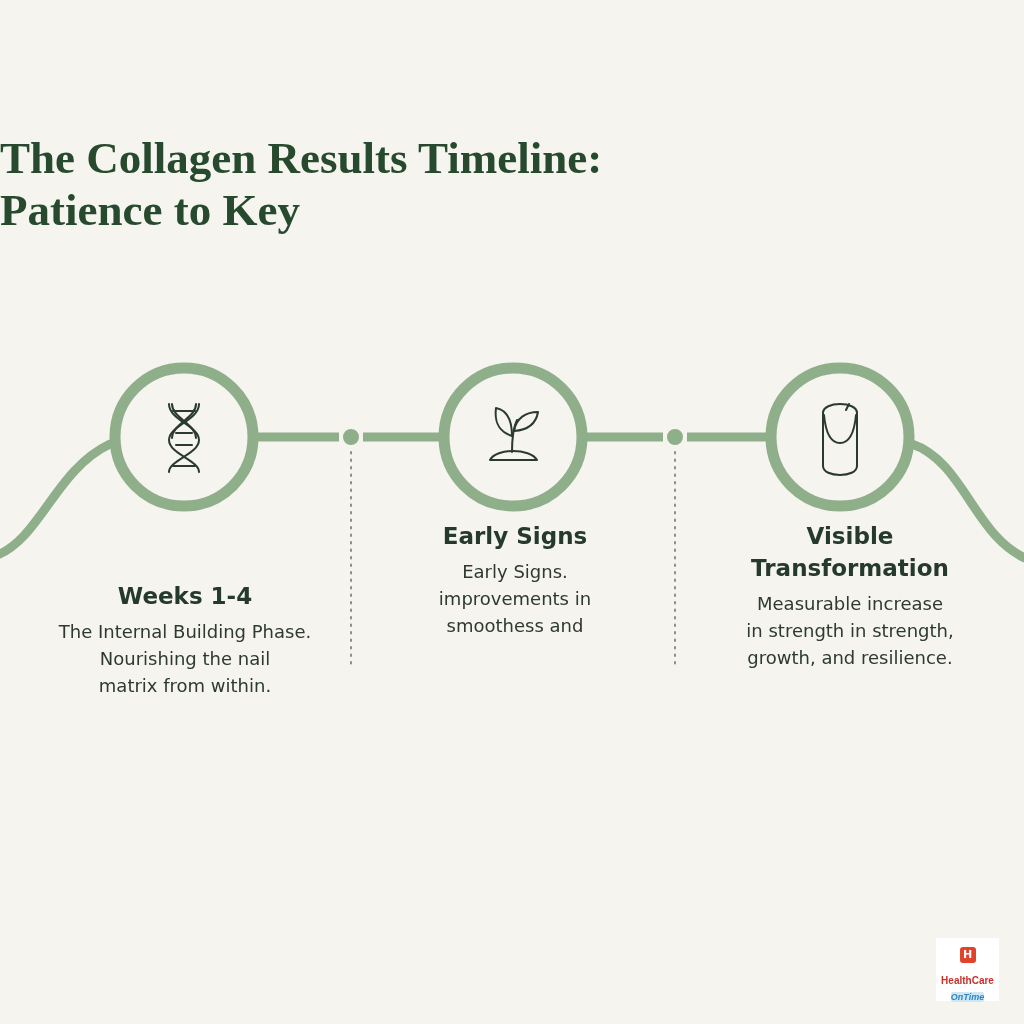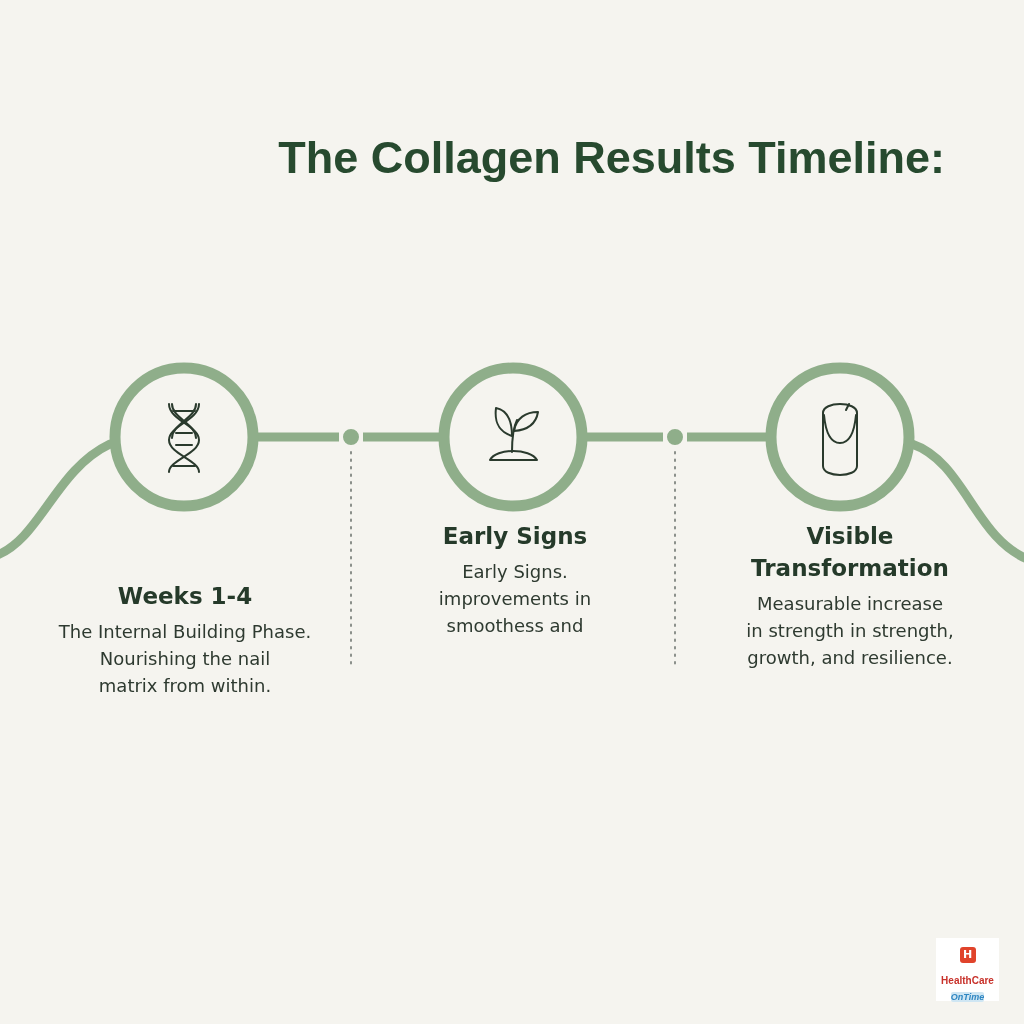--- a/index.html
+++ b/index.html
@@ -12,23 +12,23 @@
       background: #f5f4ef;
       position: relative;
       overflow: hidden;
       font-family: "Liberation Sans", "DejaVu Sans", sans-serif;
     }
     .title {
       position: absolute;
       top: 132px;
       left: 0;
       width: 945px;
-      text-align: right;
+      text-align: left;
       color: #274a2f;
-      font-family: Liberation Sans, sans-serif;
+      font-family: Liberation Serif, serif;
       font-weight: bold;
       font-size: 45px;
       line-height: 52px;
       letter-spacing: 0px;
     }
     .title span { display: block; }
     svg.timeline {
       position: absolute;
       left: 0;
       top: 0;
@@ -99,20 +99,21 @@
       font-size: 9px;
       line-height: 10px;
       color: #2f86c2;
     }
   </style>
 </head>
 <body>
 
 <div class="title">
   <span>The Collagen Results Timeline:</span>
+  <span>Patience to Key</span>
 </div>
 
 <svg class="timeline" width="1024" height="1024" viewBox="0 0 1024 1024">
 
   <path d="M -5 556 C 40 540, 55 470, 110 444" fill="none" stroke="#8fae8a" stroke-width="9" stroke-linecap="round"></path>
 
   <path d="M 912 444 C 965 462, 975 540, 1030 560" fill="none" stroke="#8fae8a" stroke-width="9" stroke-linecap="round"></path>
 
   <line x1="258" y1="437" x2="339" y2="437" stroke="#8fae8a" stroke-width="9"></line>
   <line x1="363" y1="437" x2="441" y2="437" stroke="#8fae8a" stroke-width="9"></line>

